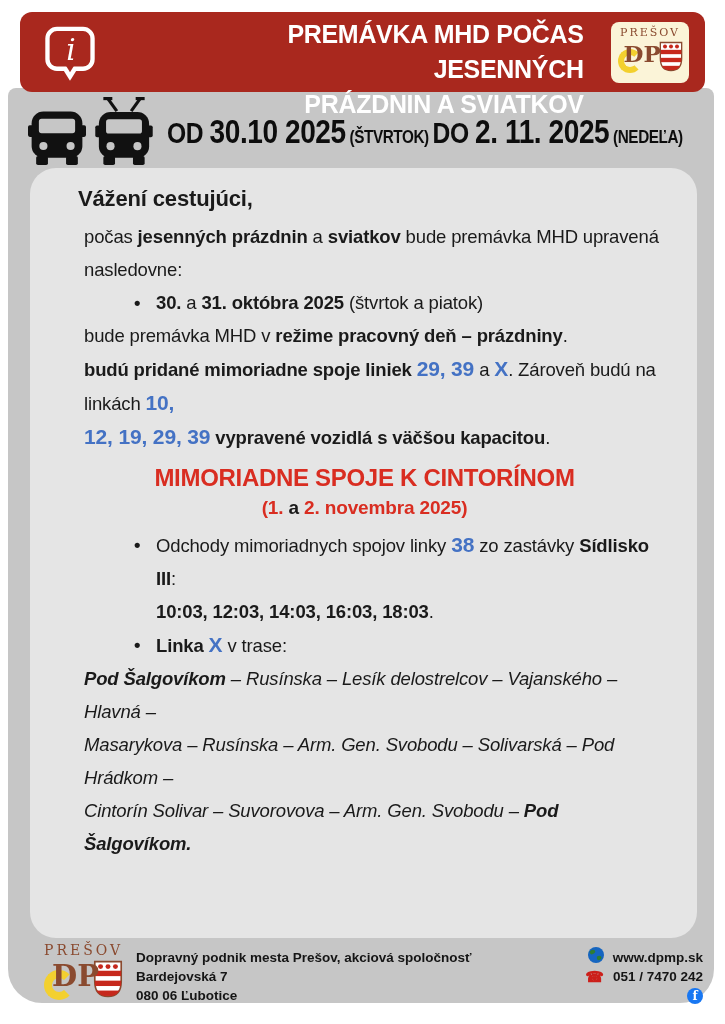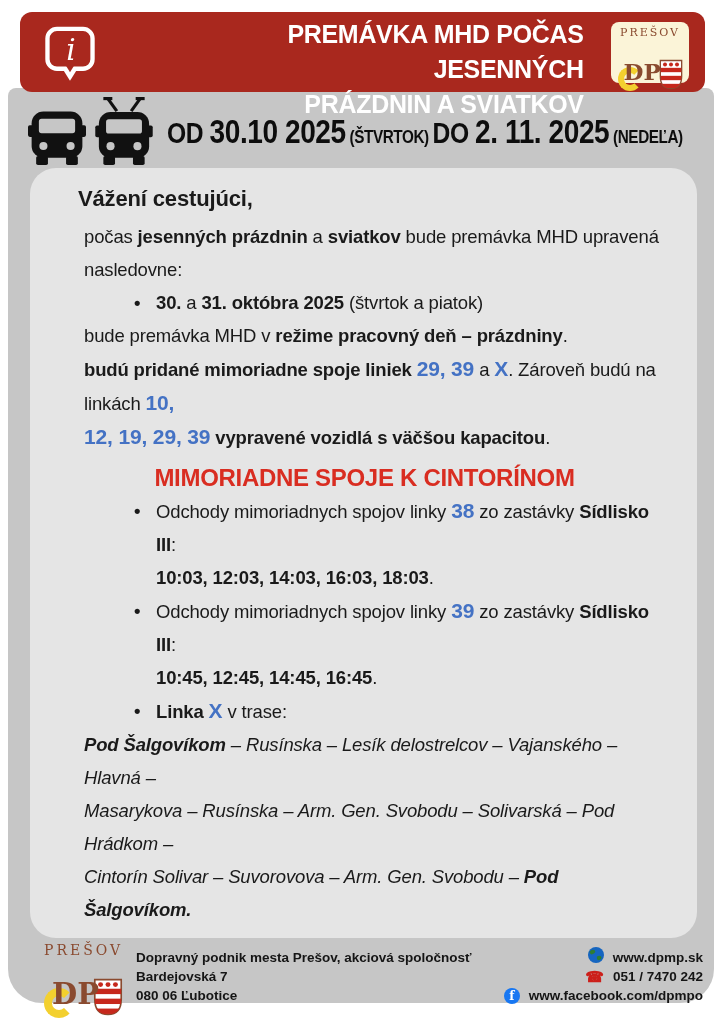--- a/index.html
+++ b/index.html
@@ -17,21 +17,21 @@
   .header-title{position:absolute;left:104px;right:112px;top:5px;text-align:right;
     color:#fff;font-weight:800;font-size:26px;line-height:35px;letter-spacing:-.3px;}
   .cond{display:inline-block;transform:scaleX(.96);transform-origin:center;}
   .info-ic{position:absolute;left:24px;top:13px;}
   
   .logo-box{position:absolute;right:16px;top:10px;width:78px;height:61px;
     background:#fbf4d8;border-radius:8px;display:flex;flex-direction:column;
     align-items:center;padding-top:5px;box-sizing:border-box;}
   .logo-city{font-family:"DejaVu Serif",serif;font-weight:400;color:#8a4a2f;
     font-size:11px;letter-spacing:2px;line-height:12px;}
-  .logo-row{display:flex;align-items:flex-start;margin-top:20px;gap:1px;}
+  .logo-row{display:flex;align-items:flex-start;margin-top:2px;gap:1px;}
   .dp-mark{position:relative;width:40px;height:34px;}
   .dp-ring{position:absolute;left:0;top:8px;width:24px;height:24px;box-sizing:border-box;
     border:6px solid #f3d02f;border-radius:50%;border-right-color:transparent;}
   .dp-letters{position:absolute;left:6px;top:0;font-family:"DejaVu Serif",serif;
     font-weight:800;font-size:23px;line-height:26px;color:#8a4a2f;}
   .logo-lg .logo-city{font-size:14px;letter-spacing:3px;line-height:16px;}
   .logo-lg .dp-mark{width:48px;height:42px;}
   .logo-lg .dp-ring{top:10px;width:30px;height:30px;border-width:8px;}
   .logo-lg .dp-letters{left:8px;font-size:29px;line-height:32px;}
   
@@ -153,23 +153,23 @@
 </div>
 
 <div class="card">
   <div class="greeting">Vážení cestujúci,</div>
   <div class="para"><span>počas </span><span class="b">jesenných prázdnin</span><span> a </span><span class="b">sviatkov</span><span> bude premávka MHD upravená nasledovne:</span></div>
   <div class="bullet"><span class="b">30.</span><span> a </span><span class="b">31. októbra 2025</span><span> (štvrtok a piatok)</span></div>
   <div class="para"><span>bude premávka MHD v </span><span class="b">režime pracovný deň – prázdniny</span><span>.</span></div>
   <div class="para"><span class="b">budú pridané mimoriadne spoje liniek </span><span class="b k-lg" style="color: rgb(68, 114, 196);">29, 39</span><span> a </span><span class="b k-lg" style="color: rgb(68, 114, 196);">X</span><span>. Zároveň budú na linkách </span><span class="b k-lg" style="color: rgb(68, 114, 196);">10,</span><br><span class="b k-lg" style="color: rgb(68, 114, 196);">12, 19, 29, 39</span><span class="b"> vypravené vozidlá s väčšou kapacitou</span><span>.</span></div>
 
   <div class="section-title">MIMORIADNE SPOJE K CINTORÍNOM</div>
+  <div class="section-sub"><span class="b" style="color: rgb(217, 45, 33);">(1.</span><span class="b"> a </span><span class="b" style="color: rgb(217, 45, 33);">2. novembra 2025)</span></div>
 
   <div class="bullet"><span>Odchody mimoriadnych spojov linky </span><span class="b k-lg" style="color: rgb(68, 114, 196);">38</span><span> zo zastávky </span><span class="b">Sídlisko III</span><span>:</span><br><span class="b">10:03, 12:03, 14:03, 16:03, 18:03</span><span>.</span></div>
-  <div class="bullet"><span>Odchody mimoriadnych spojov linky </span><span class="b k-lg" style="color: rgb(68, 114, 196);">39</span><span> zo zastávky </span><span class="b">Sídlisko III</span><span>:</span><br><span class="b">10:45, 12:45, 14:45, 16:45</span><span>.</span></div>
   <div class="bullet"><span class="b">Linka </span><span class="b k-lg" style="color: rgb(68, 114, 196);">X</span><span> v trase:</span></div>
   <div class="route"><span class="b i">Pod Šalgovíkom</span><span class="i"> – Rusínska – Lesík delostrelcov – Vajanského – Hlavná –</span><br><span class="i">Masarykova – Rusínska – Arm. Gen. Svobodu – Solivarská – Pod Hrádkom –</span><br><span class="i">Cintorín Solivar – Suvorovova – Arm. Gen. Svobodu – </span><span class="b i">Pod Šalgovíkom.</span></div>
 
 </div>
 
 <div class="footer-logo logo-lg">
   <span class="logo-city">PREŠOV</span>
   <span class="logo-row">
     <span class="dp-mark">
       <span class="dp-ring"></span>
@@ -212,15 +212,14 @@
       </svg>
     </span>
     <span>www.dpmp.sk</span>
   </div>
   <div class="contact-row">
     <span class="phone-glyph">☎</span>
     <span>051 / 7470 242</span>
   </div>
   <div class="contact-row">
     <span class="fb">f</span>
-    <span>www.facebook.com/dpmpo</span>
   </div>
 </div>
 
 </body></html>

